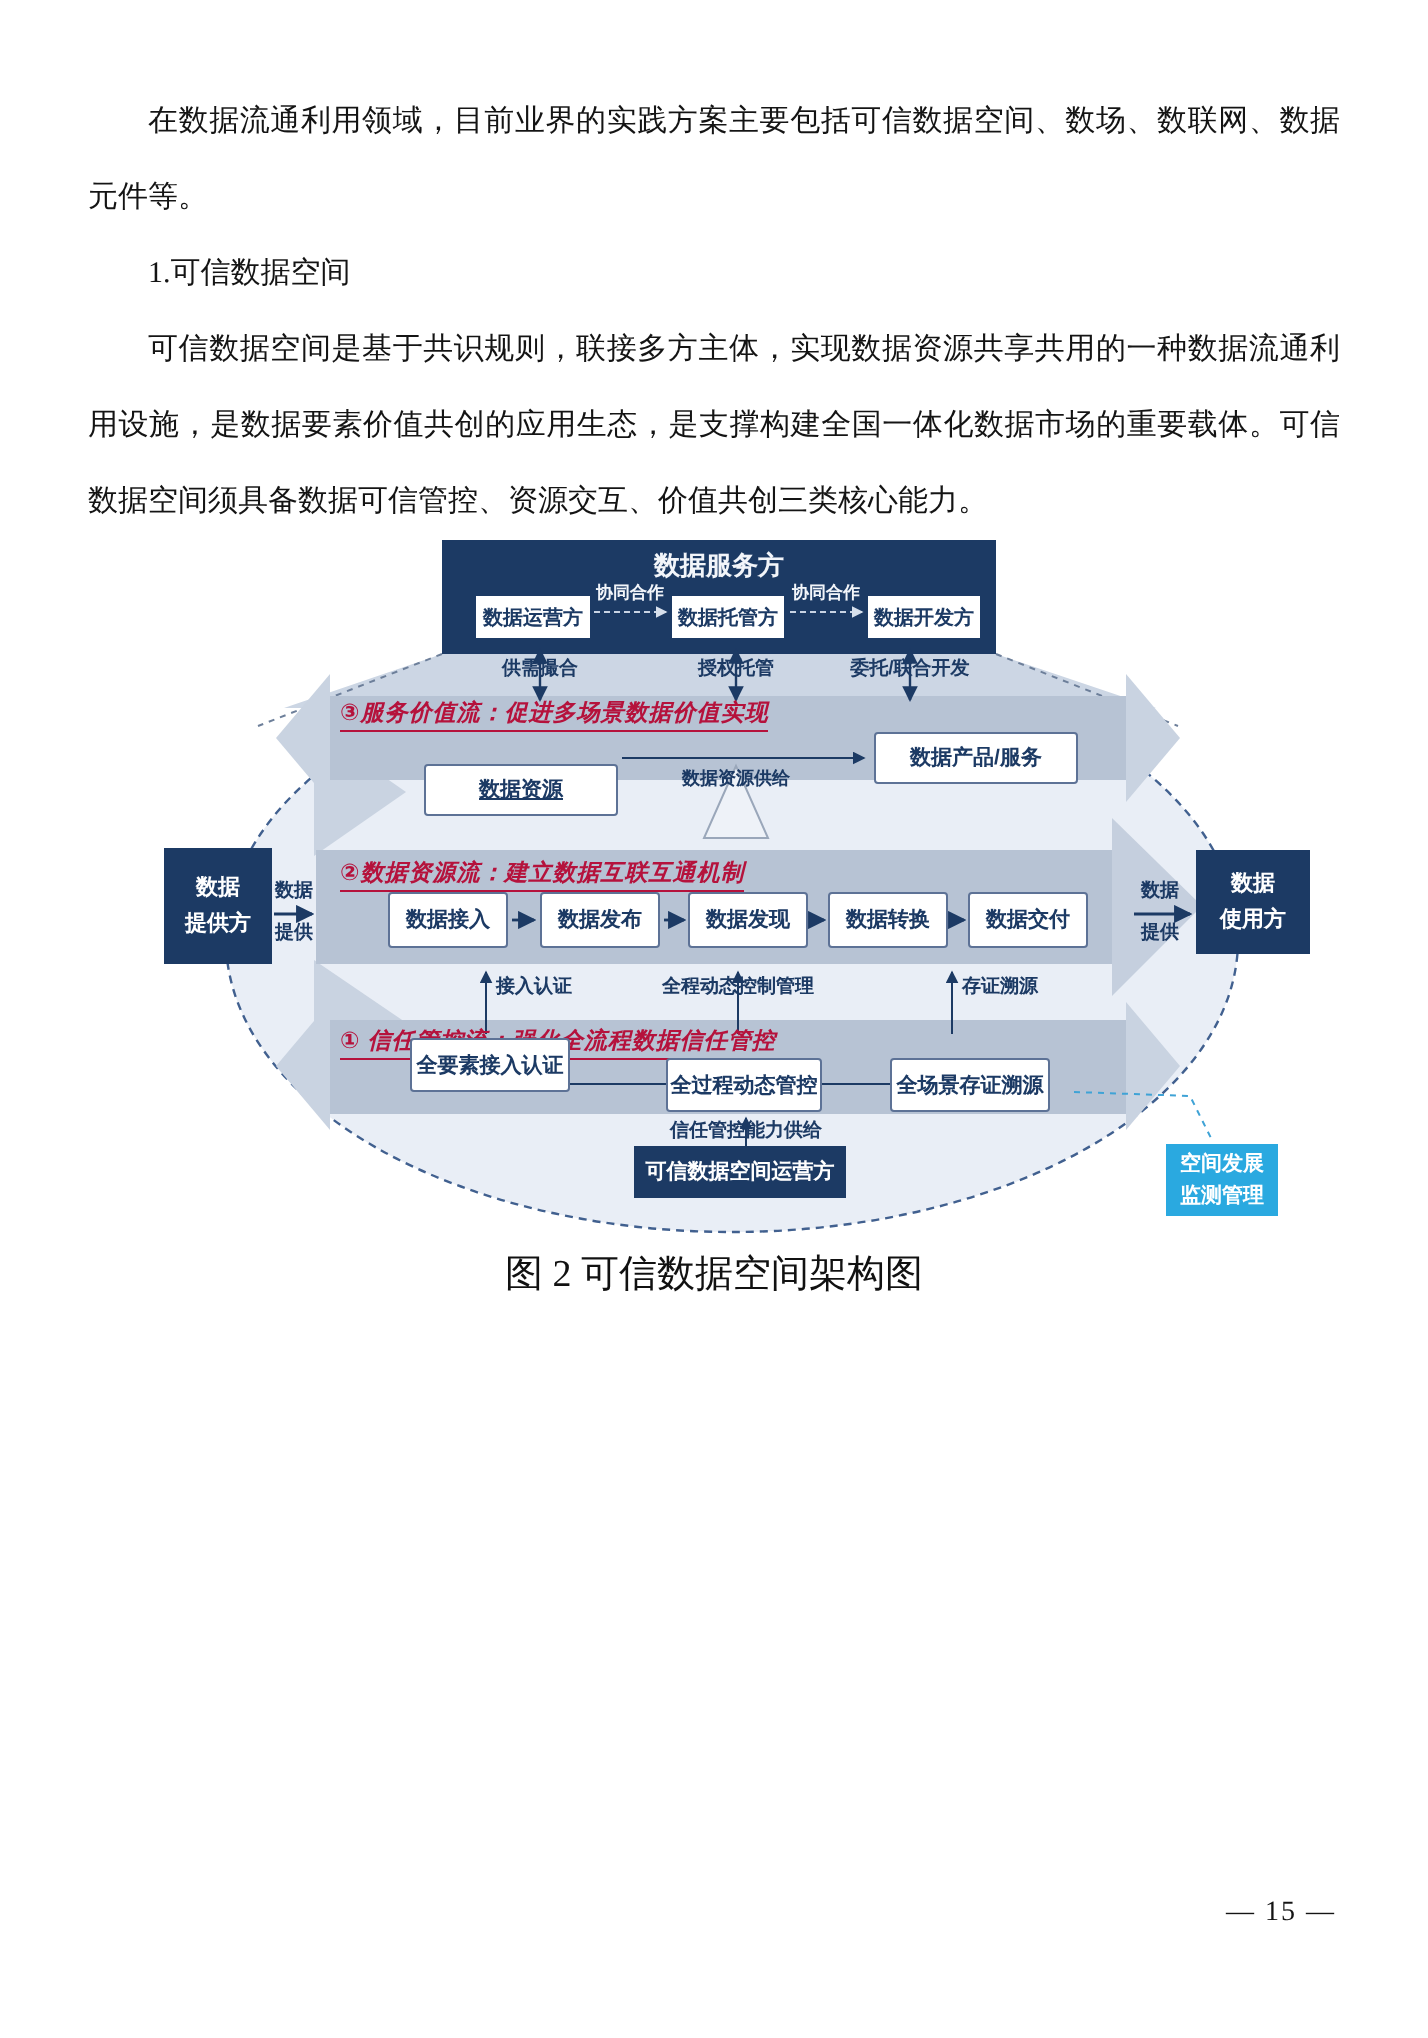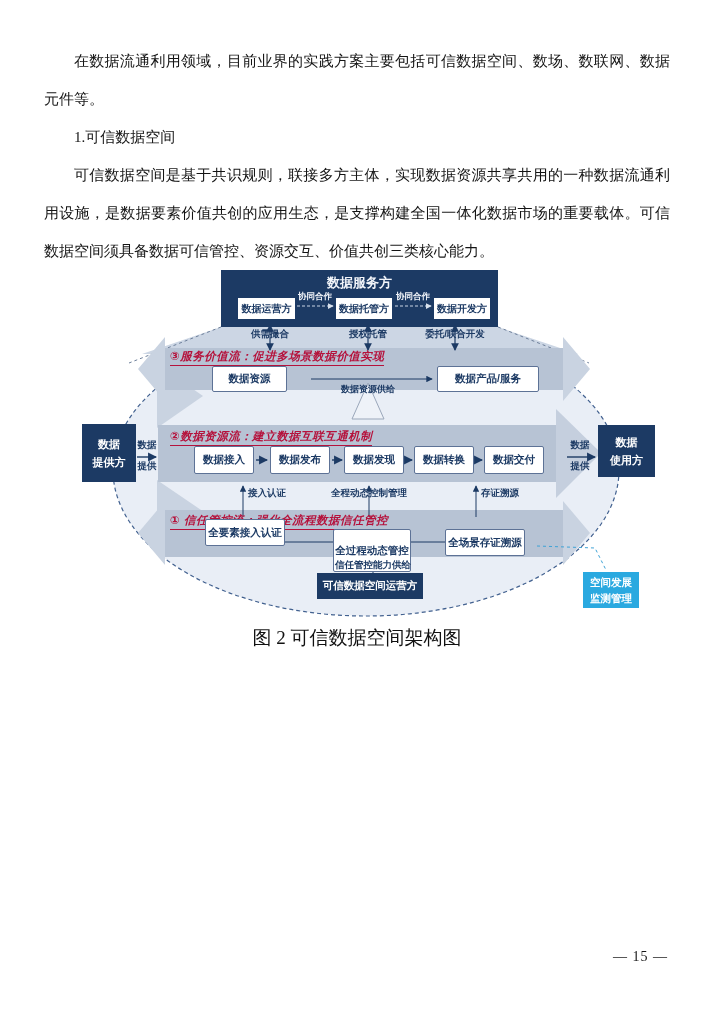--- a/index.html
+++ b/index.html
@@ -125,21 +125,21 @@
     <div class="t barbox" style="left:336px; top:28px; width:56px; height:21px;">数据托管方</div>
     <div class="t barbox" style="left:434px; top:28px; width:56px; height:21px;">数据开发方</div>
     <div class="t whitelbl" style="left:293px; top:21px; width:44px; font-size:8.5px;">协同合作</div>
     <div class="t whitelbl" style="left:391px; top:21px; width:44px; font-size:8.5px;">协同合作</div>
 
     <div class="t lbl" style="left:240px; top:58px; width:60px;">供需撮合</div>
     <div class="t lbl" style="left:338px; top:58px; width:60px;">授权托管</div>
     <div class="t lbl" style="left:410px; top:58px; width:90px;">委托/联合开发</div>
 
     <div class="t red-title" style="left:170px; top:79px;">③服务价值流：促进多场景数据价值实现</div>
-    <div class="t wbox" style="left:212px; top:96px; width:75px; height:26px;">数据资源</div>
+    <div class="t wbox" style="left:212px; top:112px; width:97px; height:26px;text-decoration:underline;">数据资源</div>
     <div class="t wbox" style="left:437px; top:96px; width:102px; height:26px;">数据产品/服务</div>
     <div class="t lbl" style="left:328px; top:113px; width:80px; font-size:9px;">数据资源供给</div>
 
     <div class="t red-title" style="left:170px; top:159px;">②数据资源流：建立数据互联互通机制</div>
     <div class="t wbox" style="left:194px; top:176px; width:60px; height:28px;">数据接入</div>
     <div class="t wbox" style="left:270px; top:176px; width:60px; height:28px;">数据发布</div>
     <div class="t wbox" style="left:344px; top:176px; width:60px; height:28px;">数据发现</div>
     <div class="t wbox" style="left:414px; top:176px; width:60px; height:28px;">数据转换</div>
     <div class="t wbox" style="left:484px; top:176px; width:60px; height:28px;">数据交付</div>
 
@@ -147,21 +147,21 @@
     <div class="t lbl" style="left:132px; top:190px; width:30px;">提供</div>
     <div class="t lbl" style="left:565px; top:169px; width:30px;">数据</div>
     <div class="t lbl" style="left:565px; top:190px; width:30px;">提供</div>
 
     <div class="t lbl" style="left:248px; top:217px; width:52px; text-align:left;">接入认证</div>
     <div class="t lbl" style="left:329px; top:217px; width:80px;">全程动态控制管理</div>
     <div class="t lbl" style="left:481px; top:217px; width:52px; text-align:left;">存证溯源</div>
 
     <div class="t red-title" style="left:170px; top:243px;">① 信任管控流：强化全流程数据信任管控</div>
     <div class="t wbox" style="left:205px; top:249px; width:80px; height:27px;">全要素接入认证</div>
-    <div class="t wbox" style="left:333px; top:259px; width:78px; height:43px;">全过程动态管控</div>
+    <div class="t wbox" style="left:333px; top:259px; width:78px; height:27px;">全过程动态管控</div>
     <div class="t wbox" style="left:445px; top:259px; width:80px; height:27px;">全场景存证溯源</div>
     <div class="t lbl" style="left:331px; top:289px; width:84px;">信任管控能力供给</div>
 
     <div class="t navybox" style="left:317px; top:303px; width:106px; height:26px; font-size:10.5px;">可信数据空间运营方</div>
     <div class="t navybox" style="left:82px; top:154px; width:54px; height:58px; font-size:11px; line-height:18px;">
       <span>数据</span>
       <span>提供方</span>
     </div>
     <div class="t navybox" style="left:598px; top:155px; width:57px; height:52px; font-size:11px; line-height:18px;">
       <span>数据</span>

